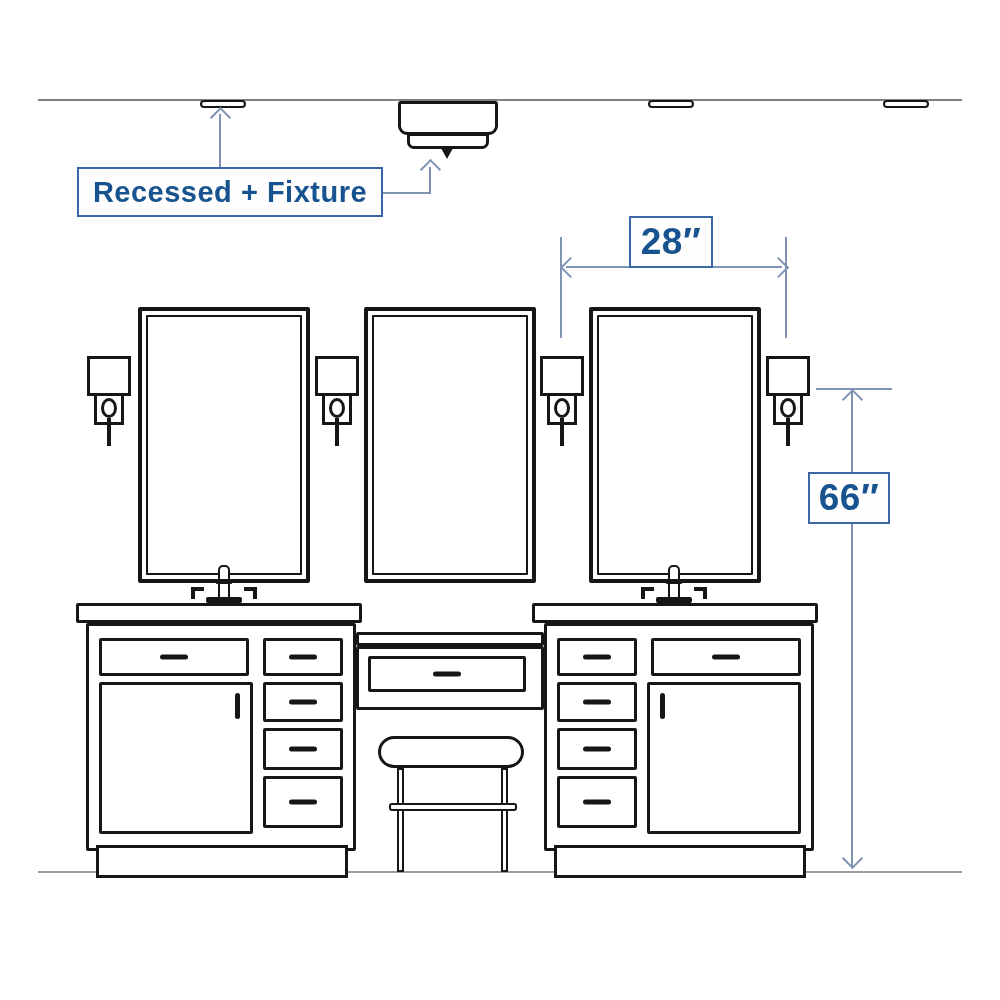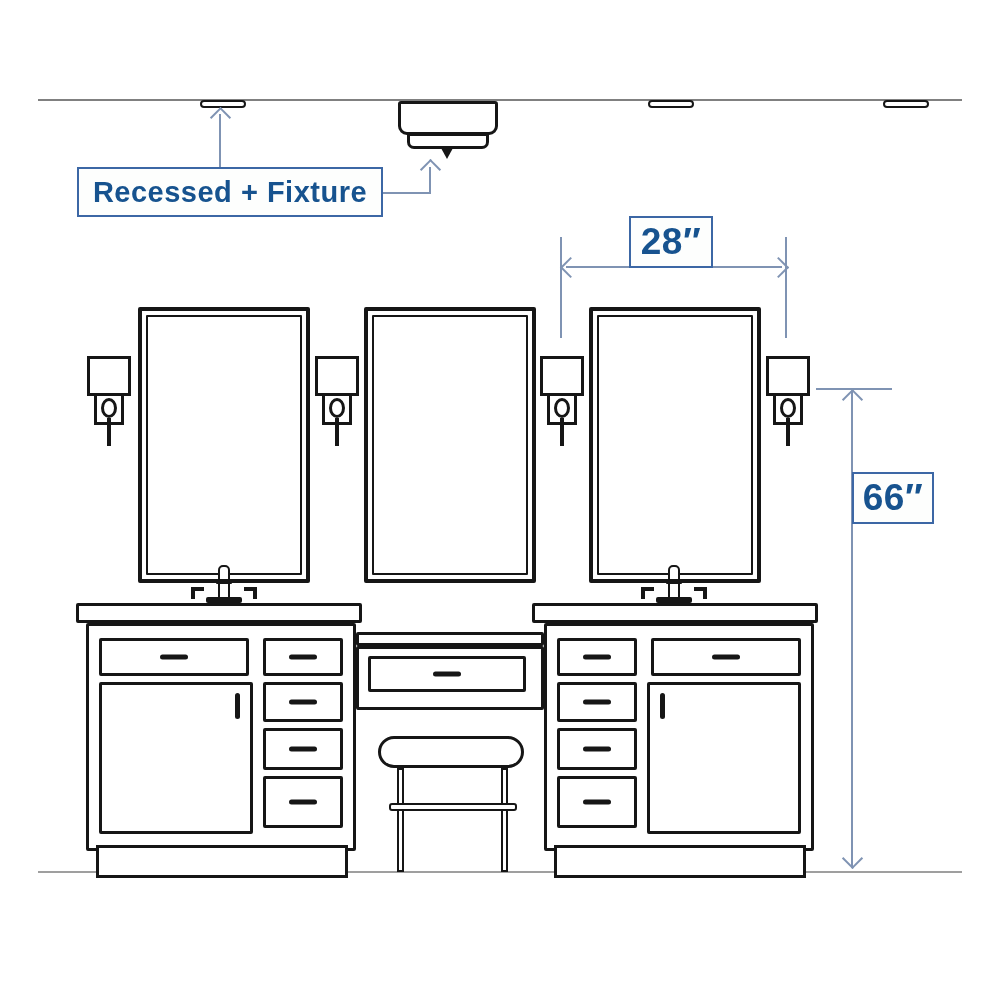--- a/index.html
+++ b/index.html
@@ -102,21 +102,21 @@
   <div class="chev lt" style="left:563px;top:260px;"></div>
   <div class="chev rt" style="left:771px;top:260px;"></div>
   <div class="abox dimtxt" style="left:629px;top:216px;width:80px;height:48px;">
     <span>28″</span>
   </div>
 
   <div class="aline" style="left:816px;top:388px;width:76px;height:2px;"></div>
   <div class="aline" style="left:851px;top:391px;width:2px;height:477px;"></div>
   <div class="chev up" style="left:845px;top:392px;"></div>
   <div class="chev down" style="left:845px;top:851px;"></div>
-  <div class="abox dimtxt" style="left:852px;top:472px;width:78px;height:48px;">
+  <div class="abox dimtxt" style="left:808px;top:472px;width:78px;height:48px;">
     <span>66″</span>
   </div>
 
   <div class="mirror" style="left:138px;">
       <div class="mirror-inner"></div>
     </div>
   <div class="mirror" style="left:364px;">
       <div class="mirror-inner"></div>
     </div>
   <div class="mirror" style="left:589px;">

